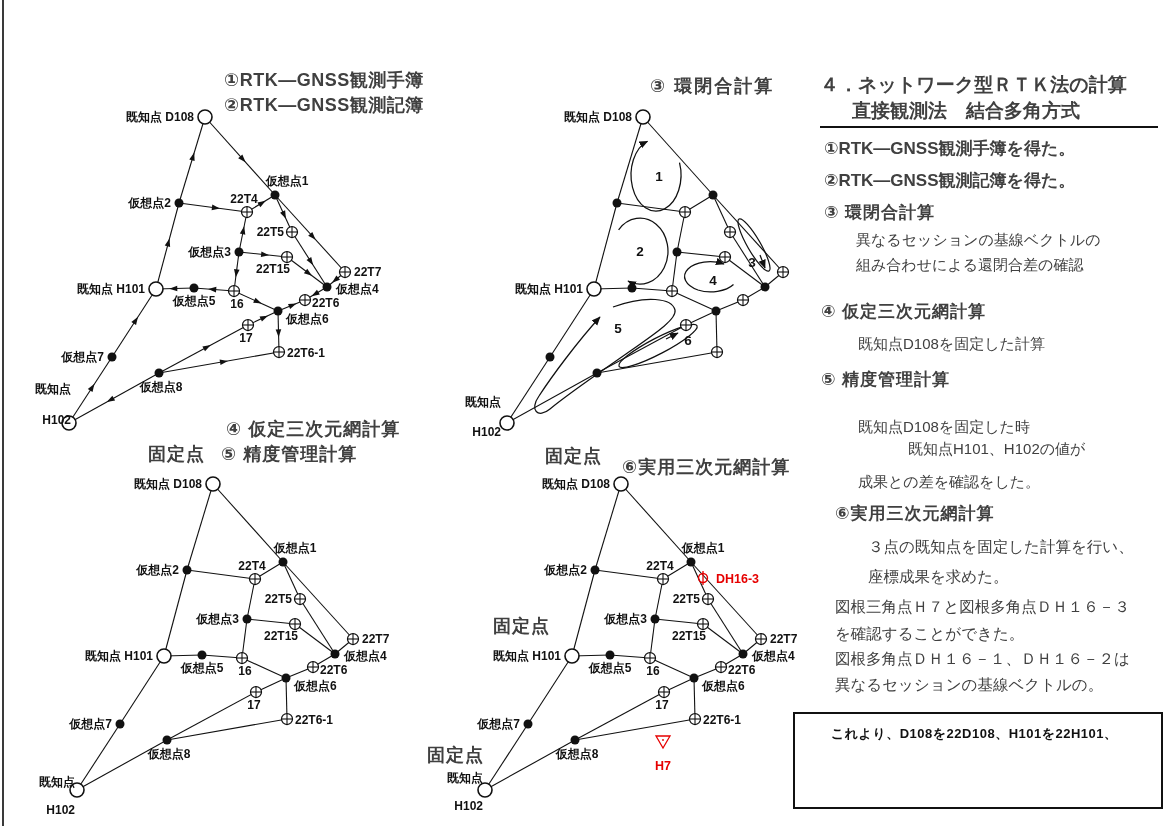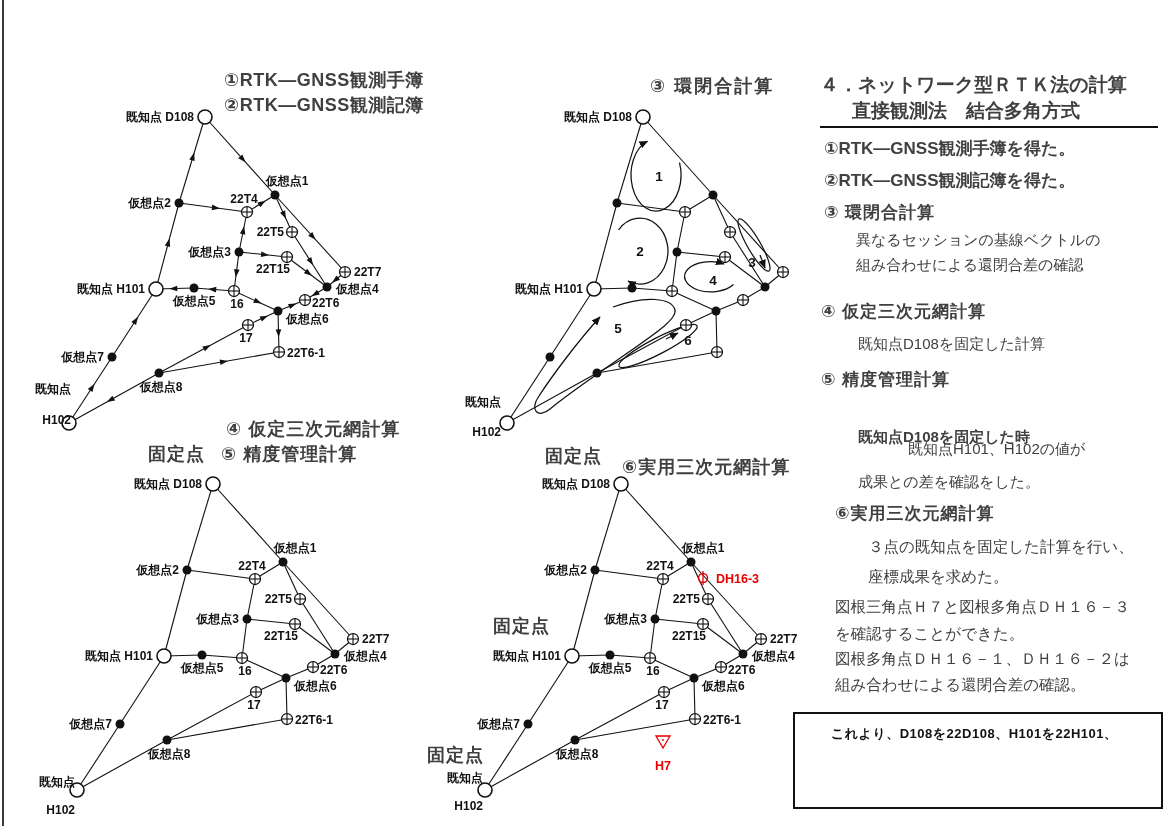--- a/index.html
+++ b/index.html
@@ -416,30 +416,30 @@
       <div class="t" style="left: 820px; top: 74px; font-size: 19px; font-weight: 700;">４．ネットワーク型ＲＴＫ法の計算</div>
       <div class="t" style="left: 845px; top: 100px; font-size: 19px; font-weight: 700; margin-left: 7px;">直接観測法　結合多角方式</div>
       <div class="t" style="left: 824px; top: 139px; font-size: 17px; font-weight: 700;">①RTK―GNSS観測手簿を得た。</div>
       <div class="t" style="left: 824px; top: 171px; font-size: 17px; font-weight: 700;">②RTK―GNSS観測記簿を得た。</div>
       <div class="t" style="left: 824px; top: 203px; font-size: 17px; font-weight: 700; letter-spacing: 1px;">③ 環閉合計算</div>
       <div class="t" style="left: 856px; top: 231px; font-size: 15px; font-weight: 500;">異なるセッションの基線ベクトルの</div>
       <div class="t" style="left: 856px; top: 256px; font-size: 15px; font-weight: 500;">組み合わせによる還閉合差の確認</div>
       <div class="t" style="left: 821px; top: 302px; font-size: 17px; font-weight: 700; letter-spacing: 1px;">④ 仮定三次元網計算</div>
       <div class="t" style="left: 858px; top: 335px; font-size: 15px; font-weight: 500;">既知点D108を固定した計算</div>
       <div class="t" style="left: 821px; top: 370px; font-size: 17px; font-weight: 700; letter-spacing: 1px;">⑤ 精度管理計算</div>
-      <div class="t" style="left: 858px; top: 428px; font-size: 15px; font-weight: 700;">既知点D108を固定した時</div>
+      <div class="t" style="left: 858px; top: 418px; font-size: 15px; font-weight: 400;">既知点D108を固定した時</div>
       <div class="t" style="left: 908px; top: 440px; font-size: 15px; font-weight: 500;">既知点H101、H102の値が</div>
       <div class="t" style="left: 858px; top: 473px; font-size: 15px; font-weight: 500;">成果との差を確認をした。</div>
       <div class="t" style="left: 835px; top: 504px; font-size: 17px; font-weight: 700; letter-spacing: 1px;">⑥実用三次元網計算</div>
       <div class="t" style="left: 868px; top: 538px; font-size: 15.5px; font-weight: 500;">３点の既知点を固定した計算を行い、</div>
       <div class="t" style="left: 868px; top: 568px; font-size: 15.5px; font-weight: 500;">座標成果を求めた。</div>
       <div class="t" style="left: 835px; top: 598px; font-size: 15.5px; font-weight: 500;">図根三角点Ｈ７と図根多角点ＤＨ１６－３</div>
       <div class="t" style="left: 835px; top: 625px; font-size: 15.5px; font-weight: 500;">を確認することができた。</div>
       <div class="t" style="left: 835px; top: 650px; font-size: 15.5px; font-weight: 500;">図根多角点ＤＨ１６－１、ＤＨ１６－２は</div>
-      <div class="t" style="left: 835px; top: 676px; font-size: 15.5px; font-weight: 500;">組み合わせによる還閉合差の確認。</div>
+      <div class="t" style="left: 835px; top: 676px; font-size: 15.5px; font-weight: 500;">異なるセッションの基線ベクトルの。</div>
     </div>
   <div id="panel-underline"></div>
 
   <div id="note-box">
     <div class="indent">これより、D108を22D108、H101を22H101、</div>
 
   </div>
 </div>
 
 </body></html>

